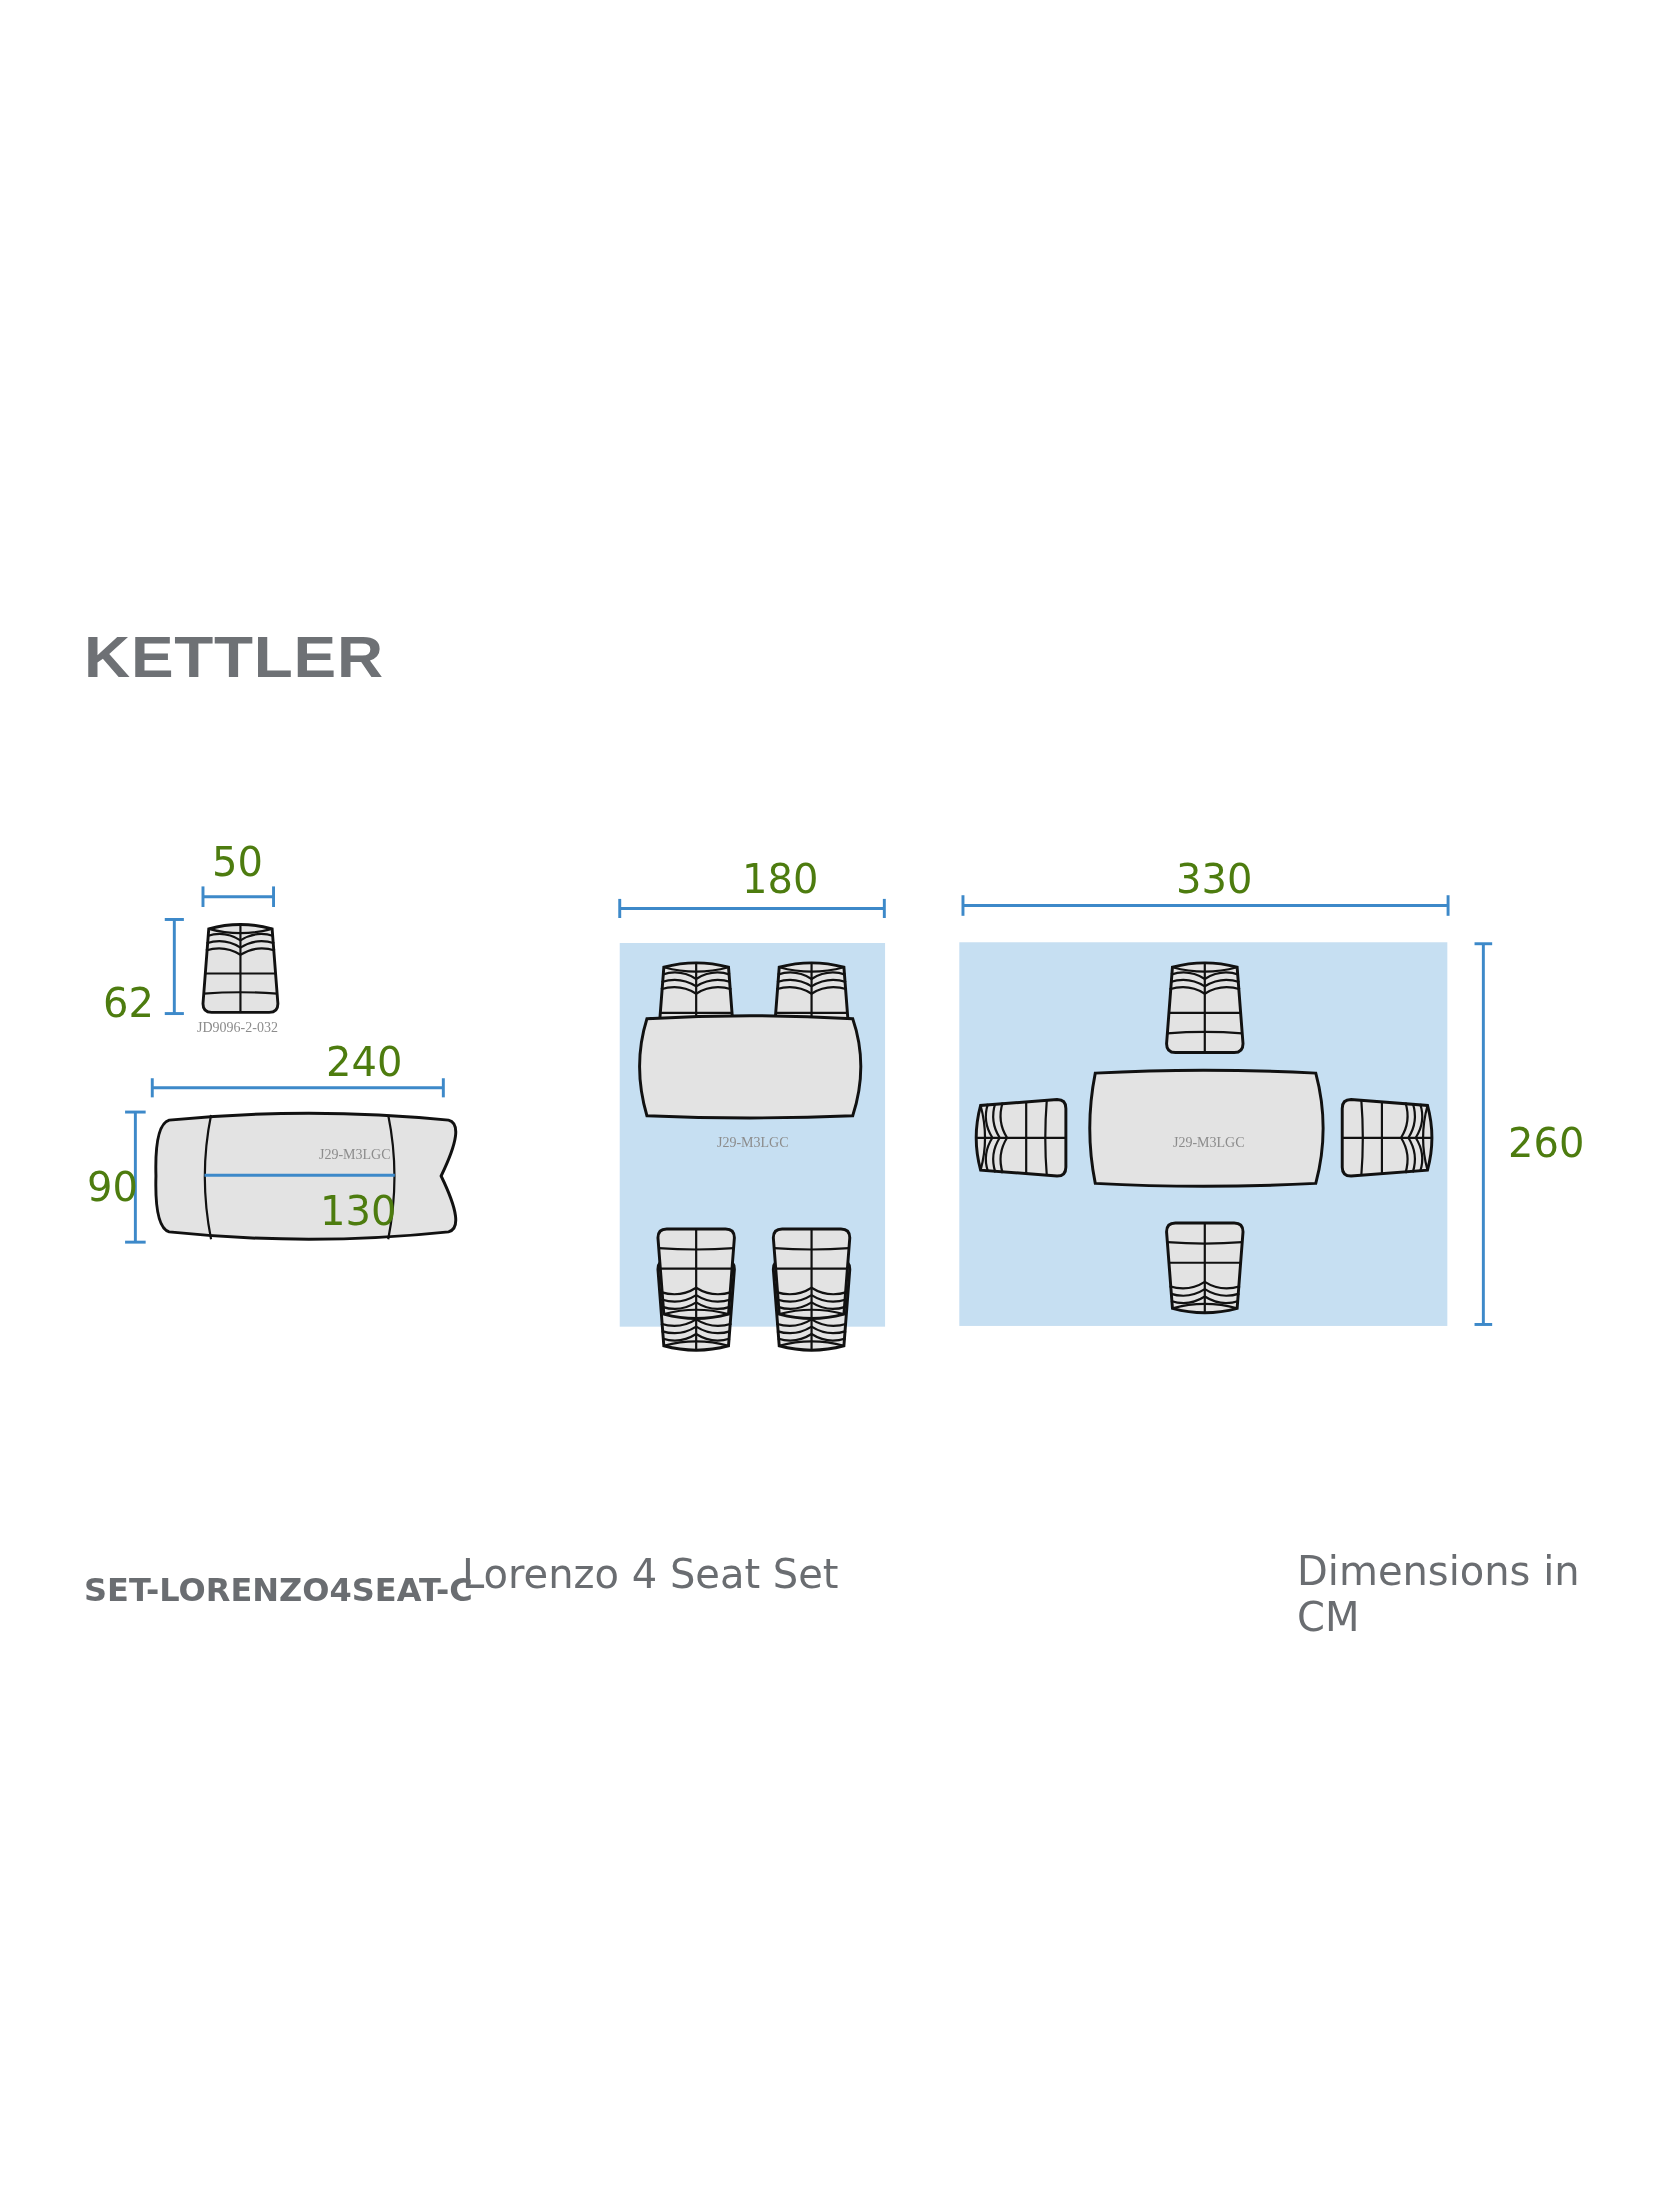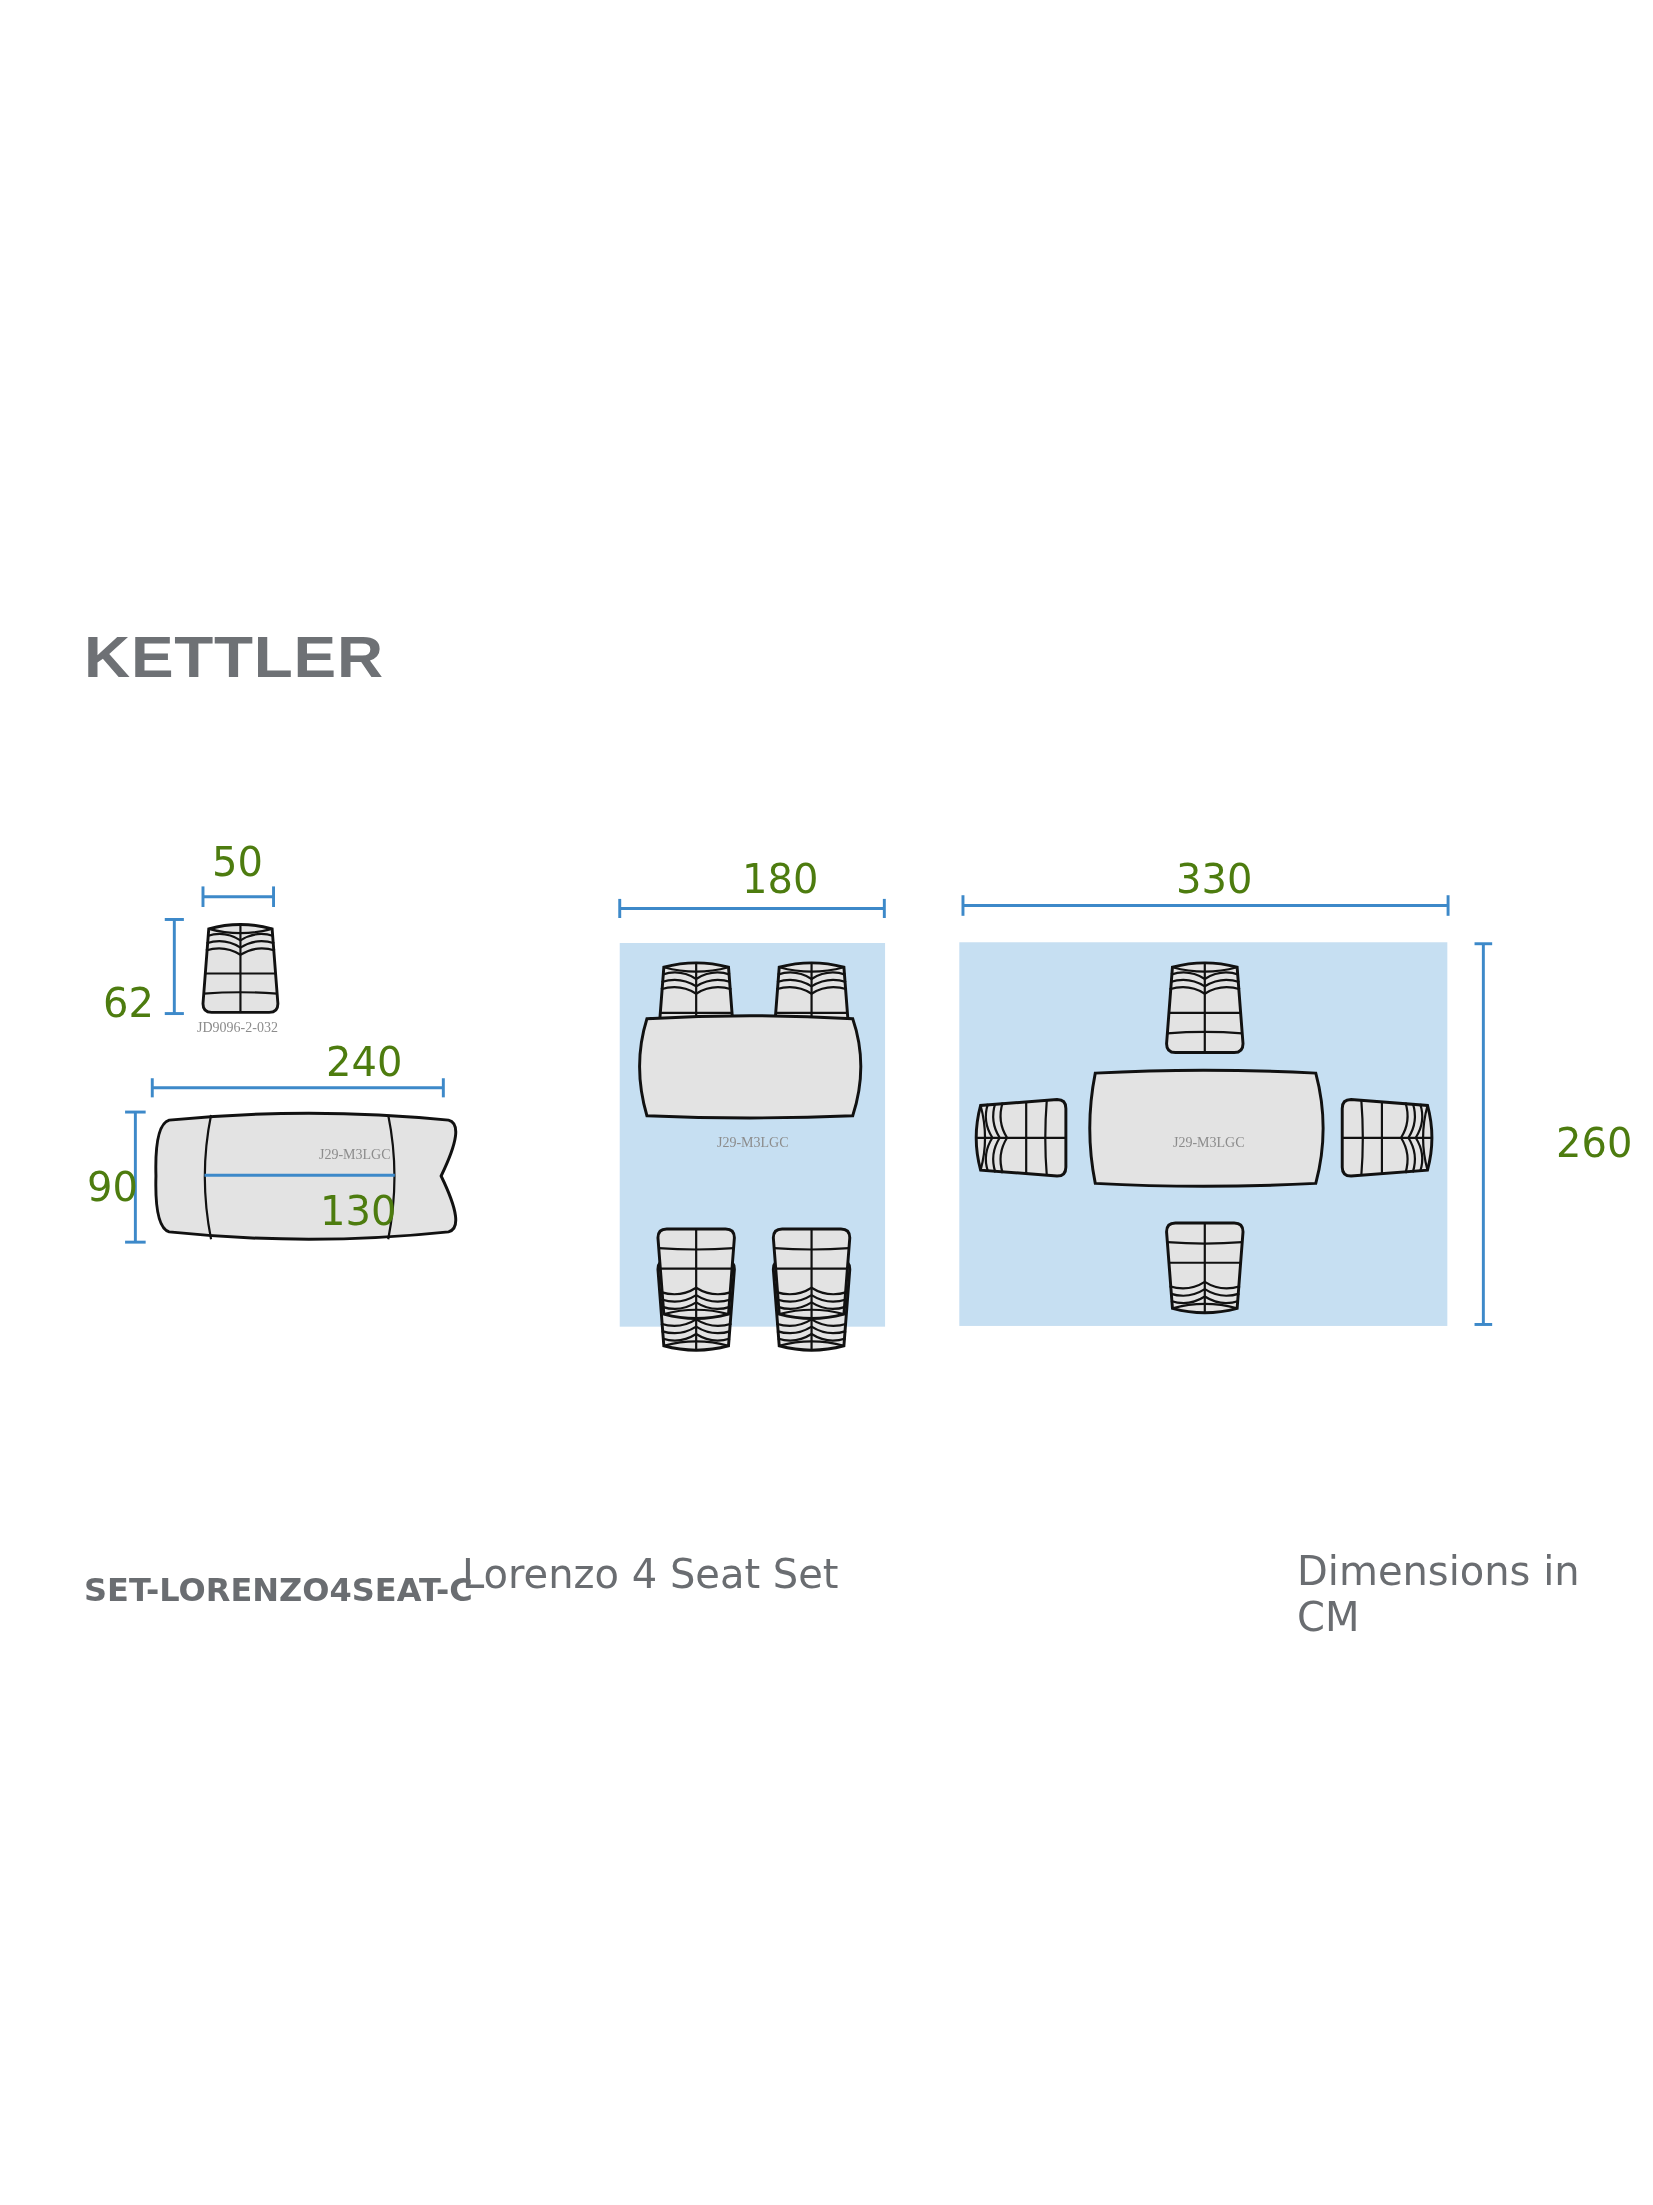--- a/index.html
+++ b/index.html
@@ -97,19 +97,19 @@
 
 <div class="abs dim" style="left:326px; top:1042px;">240</div>
 <div class="abs dim" style="left:87px; top:1167px;">90</div>
 <div class="abs code" style="left:319px; top:1147px;">J29-M3LGC</div>
 <div class="abs dim" style="left:320px; top:1191px;">130</div>
 
 <div class="abs dim" style="left:742px; top:859px;">180</div>
 <div class="abs code" style="left:717px; top:1135px;">J29-M3LGC</div>
 
 <div class="abs dim" style="left:1176px; top:859px;">330</div>
-<div class="abs dim" style="left:1508px; top:1123px;margin-left:48px;">260</div>
+<div class="abs dim" style="left:1508px; top:1123px;">260</div>
 <div class="abs code" style="left:1173px; top:1135px;">J29-M3LGC</div>
 
 <div class="abs footer-code">SET-LORENZO4SEAT-C</div>
 <div class="abs footer-name">Lorenzo 4 Seat Set</div>
 <div class="abs footer-units">Dimensions in CM</div>
 
 
 </body></html>

